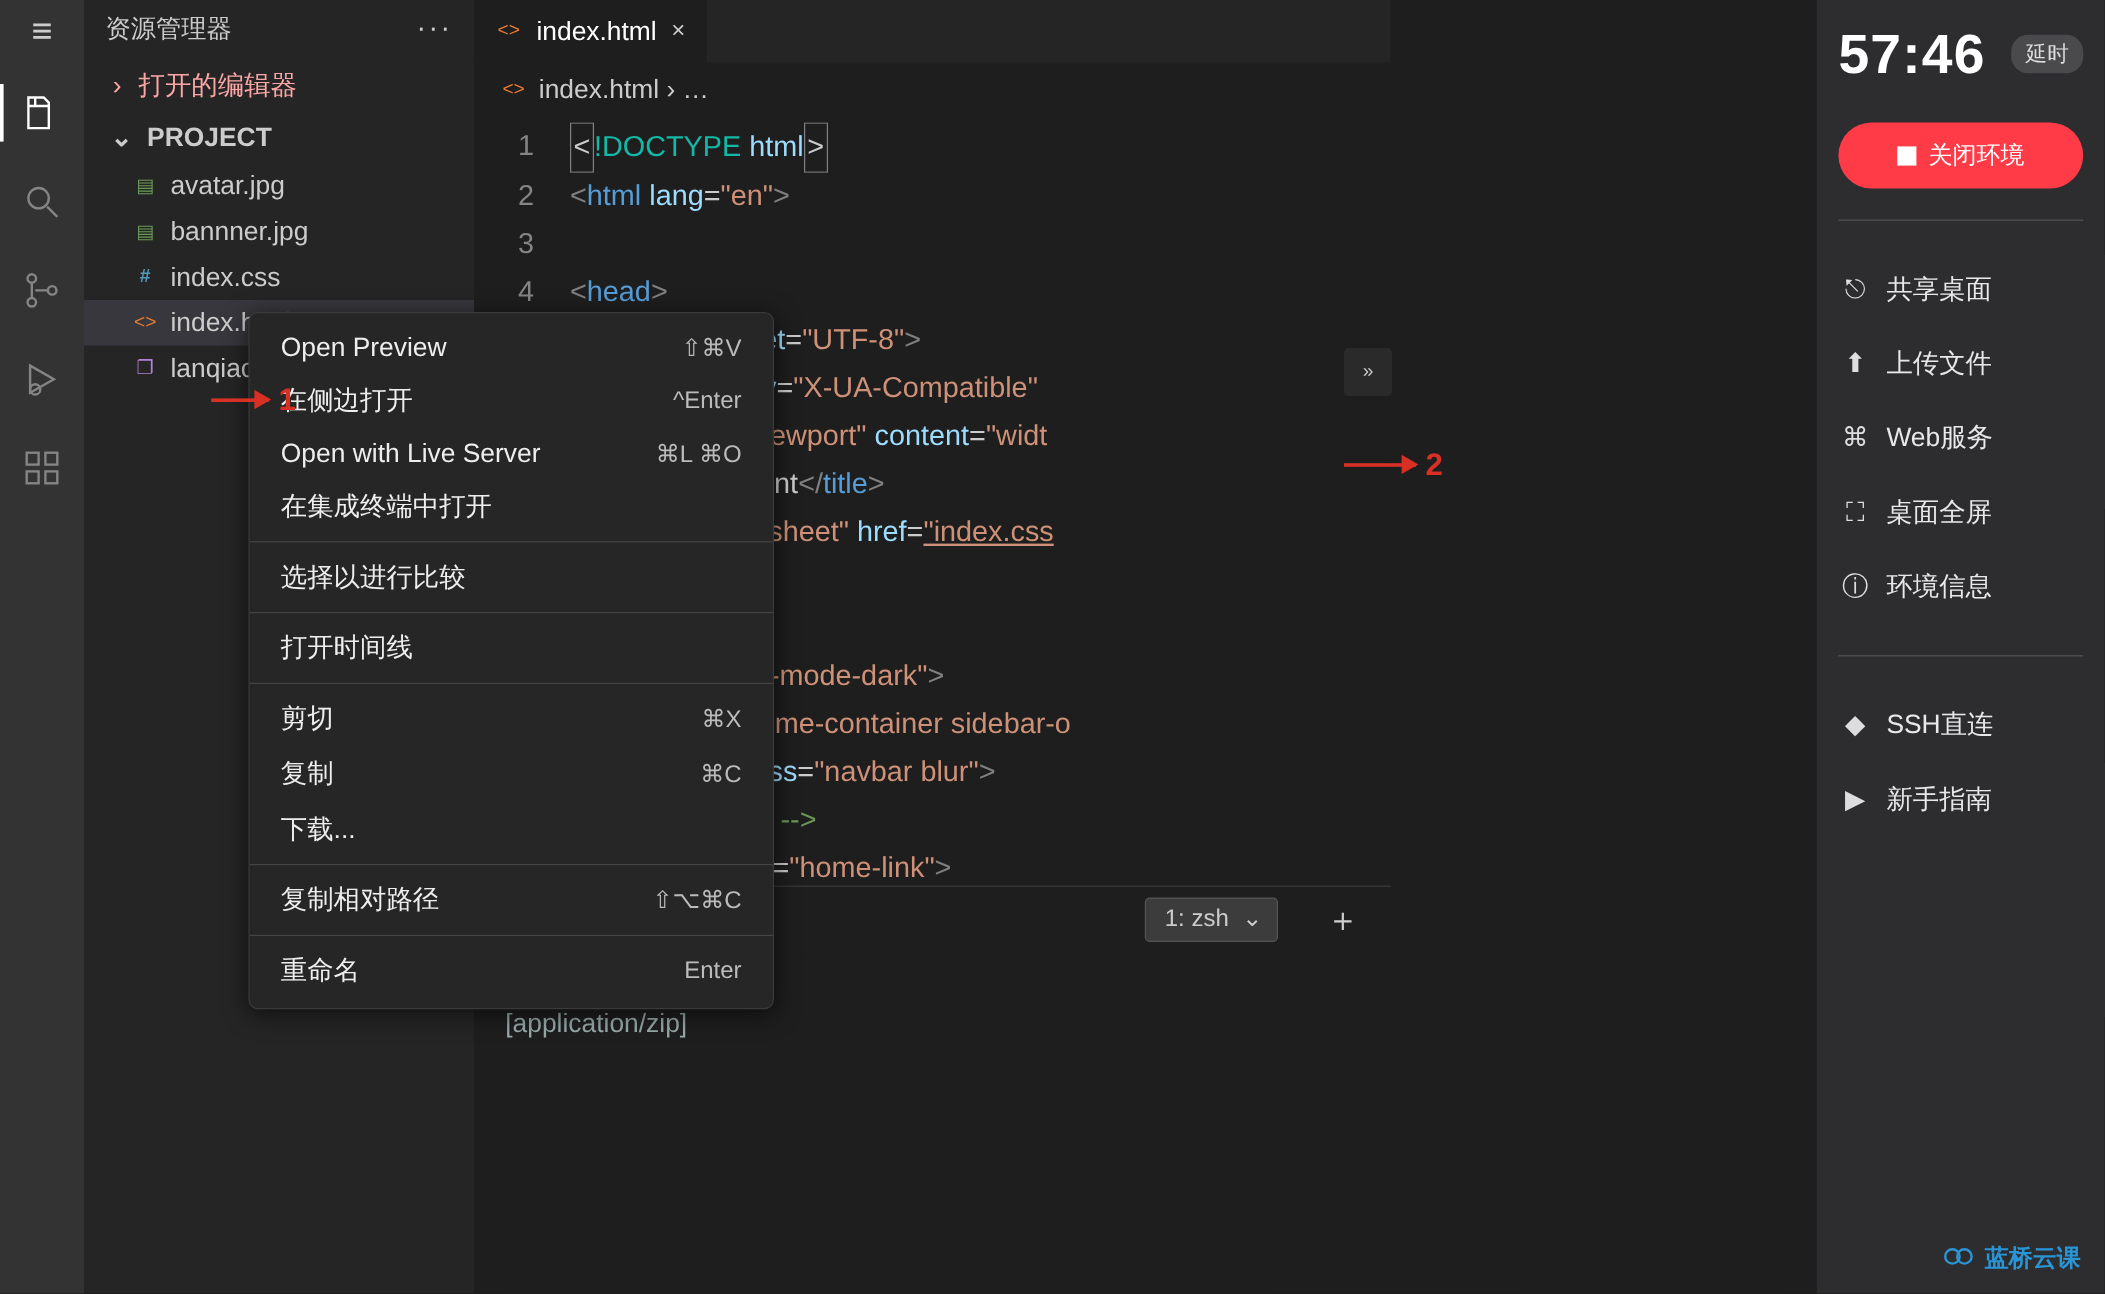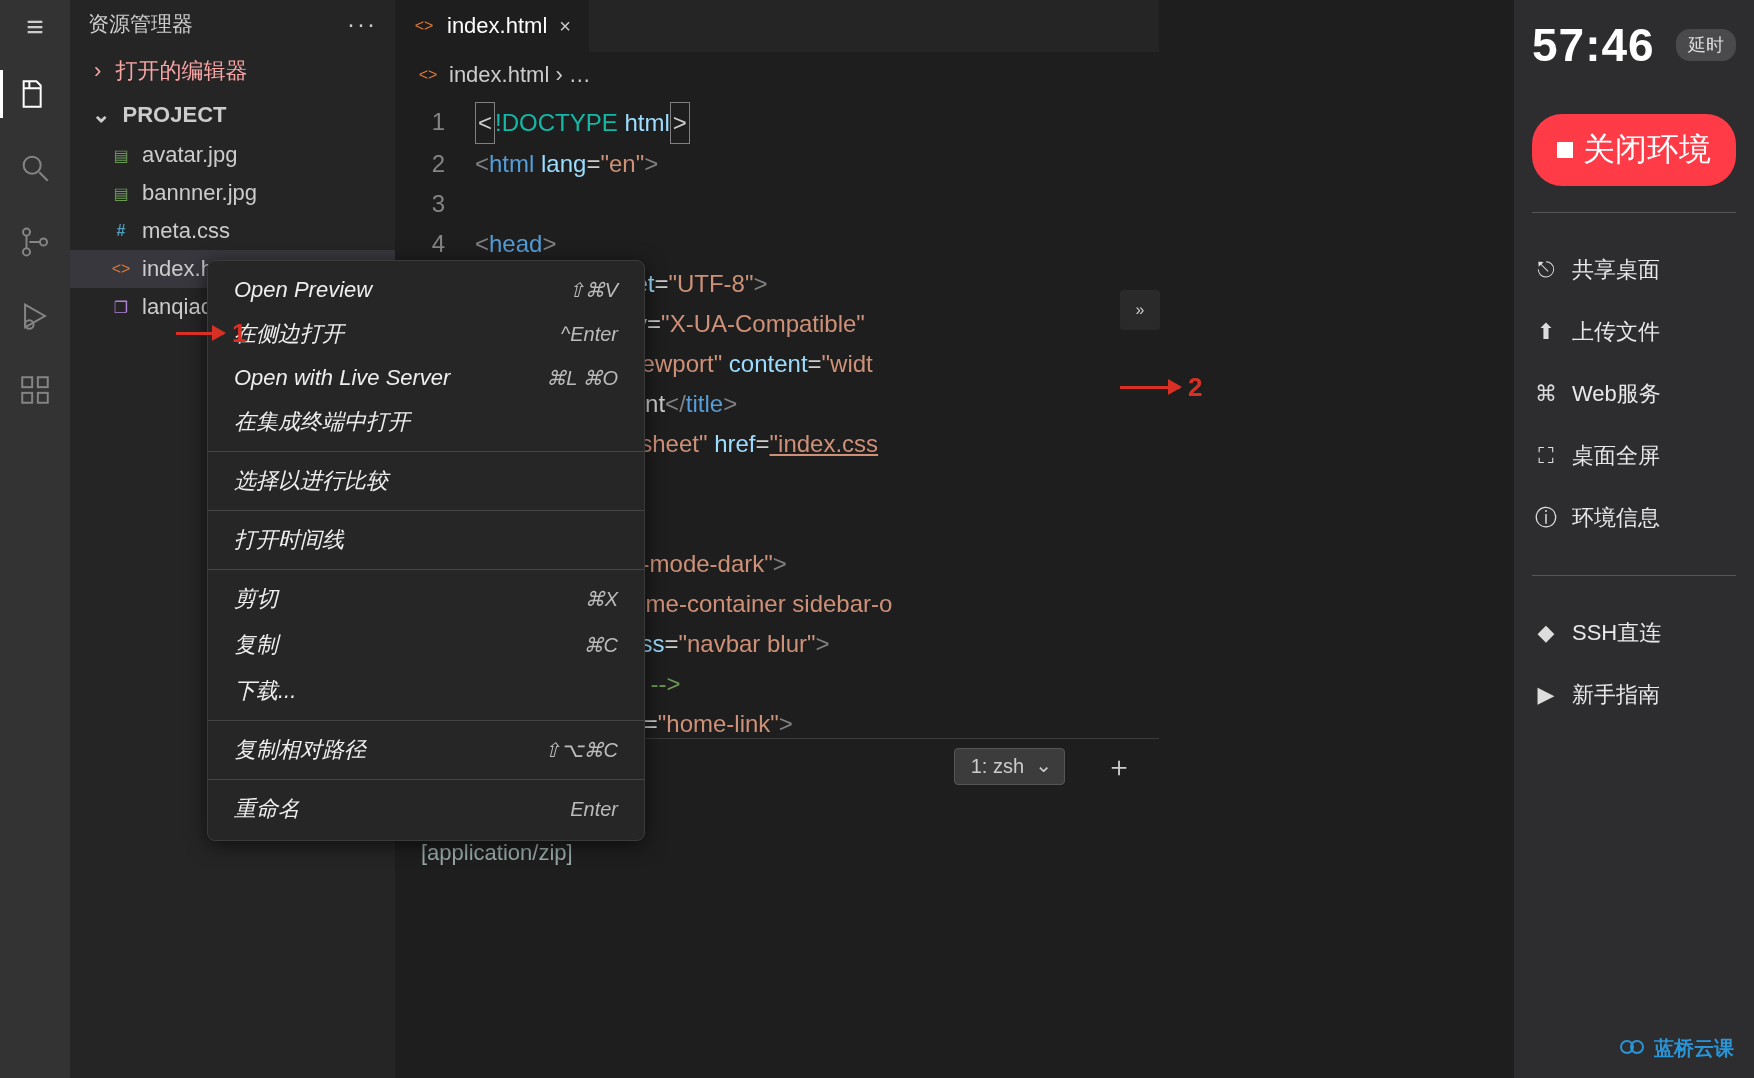--- a/index.html
+++ b/index.html
@@ -44,38 +44,38 @@
 .tk-t { color:#569cd6; } 
 .tk-a { color:#9cdcfe; } 
 .tk-s { color:#ce9178; } 
 .tk-d { color:#14b8a6; } 
 .tk-c { color:#6a9955; } 
 .tk-u { text-decoration:underline; }
 .cur-box { border:1px solid #808080; display:inline-block; padding:0 2px; }
 
 
 .context-menu { position:absolute; left:207px; top:260px; width:438px; background:#262626; border:1px solid #3a3a3a; border-radius:8px; box-shadow:0 4px 20px rgba(0,0,0,.6); padding:8px 0; z-index:50; }
-.menu-item { display:flex; justify-content:space-between; align-items:center; padding:8px 26px; font-size:22px; color:#eee; cursor:pointer;font-style:italic; }
+.menu-item { display:flex; justify-content:space-between; align-items:center; padding:8px 26px; font-size:22px; color:#eee; cursor:pointer; }
 .menu-item .shortcut { color:#bbb; font-size:20px; }
 .menu-divider { height:1px; background:#444; margin:6px 0; }
 
 
 .annot { position:absolute; z-index:60; color:#d93025; font-size:26px; font-weight:bold; display:flex; align-items:center; }
 .annot .arrow-line { height:3px; background:#d93025; position:relative; }
 .annot .arrow-line::after { content:""; position:absolute; right:-2px; top:-7px; border-left:14px solid #d93025; border-top:8px solid transparent; border-bottom:8px solid transparent; }
 
 
 .collapse-btn { position:absolute; left:1120px; top:290px; width:40px; height:40px; background:#2a2a2a; display:flex; align-items:center; justify-content:center; color:#ccc; border-radius:4px; }
 
 
 .right-panel { position:absolute; right:0; top:0; width:240px; height:100%; background:#2d2d30; color:#fff; padding:18px 18px 0; }
-.timer-row { display:flex; justify-content:space-between; align-items:center; margin-bottom:42px; }
+.timer-row { display:flex; justify-content:space-between; align-items:center; margin-bottom:30px; }
 .timer { font-size:46px; font-weight:600; letter-spacing:1px; }
 .delay-badge { background:#4a4a4d; color:#ddd; border-radius:14px; padding:4px 12px; font-size:18px; }
-.big-red-btn { background:#ff3b47; color:#fff; border:none; border-radius:30px; width:100%; padding:14px 0; font-size:32px; display:flex; align-items:center; justify-content:center; gap:10px; cursor:pointer; }
+.big-red-btn { background:#ff3b47; color:#fff; border:none; border-radius:30px; width:100%; padding:14px 0; font-size:20px; display:flex; align-items:center; justify-content:center; gap:10px; cursor:pointer; }
 .big-red-btn .sq { width:16px; height:16px; background:#fff; }
 .panel-divider { height:1px; background:#555; margin:26px 0; }
 .panel-item { display:flex; align-items:center; gap:14px; font-size:22px; color:#e8e8e8; padding:16px 2px; cursor:pointer; }
 .panel-item .pi-icon { width:24px; height:24px; display:flex; align-items:center; justify-content:center; color:#ddd; }
 .brand { position:absolute; bottom:16px; right:20px; color:#2aa1e8; font-size:20px; font-weight:bold; display:flex; align-items:center; gap:8px; opacity:.9;}
 .brand .rings { width:26px; height:18px; position:relative; }
 .brand .rings span { position:absolute; width:14px; height:14px; border:2px solid #2aa1e8; border-radius:50%; }
 .brand .rings span:nth-child(2){ left:10px; }
 
 
@@ -146,21 +146,21 @@
       <div class="file-item">
         <span class="file-icon fi-img">▤</span>
         <span>avatar.jpg</span>
       </div>
       <div class="file-item">
         <span class="file-icon fi-img">▤</span>
         <span>bannner.jpg</span>
       </div>
       <div class="file-item">
         <span class="file-icon fi-css">#</span>
-        <span>meta.css</span>
+        <span>index.css</span>
       </div>
       <div class="file-item active">
         <span class="file-icon fi-html">&lt;&gt;</span>
         <span>index.html</span>
       </div>
       <div class="file-item">
         <span class="file-icon fi-folder">❐</span>
         <span>lanqiao-h</span>
       </div>
     </div>

